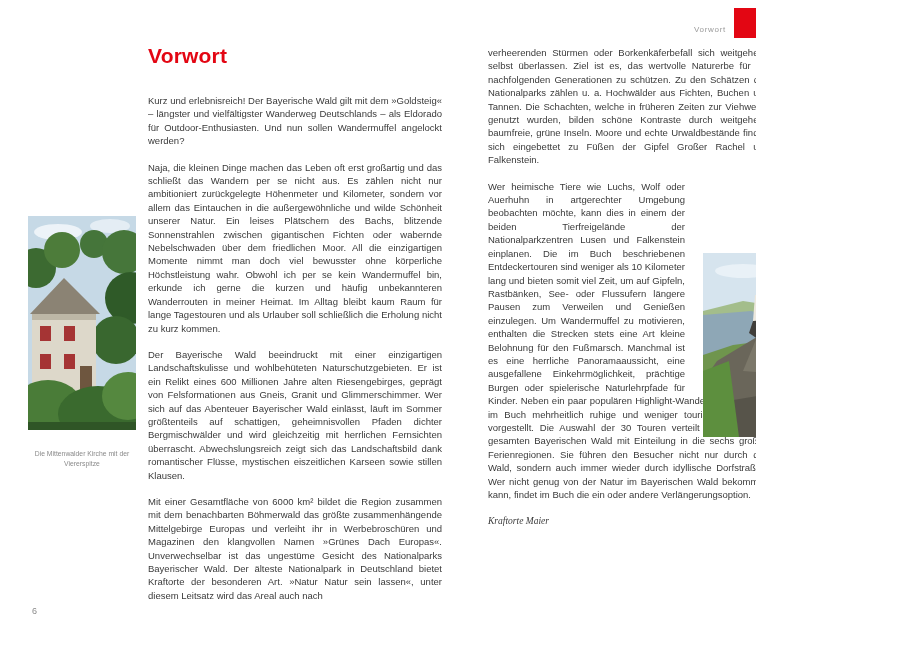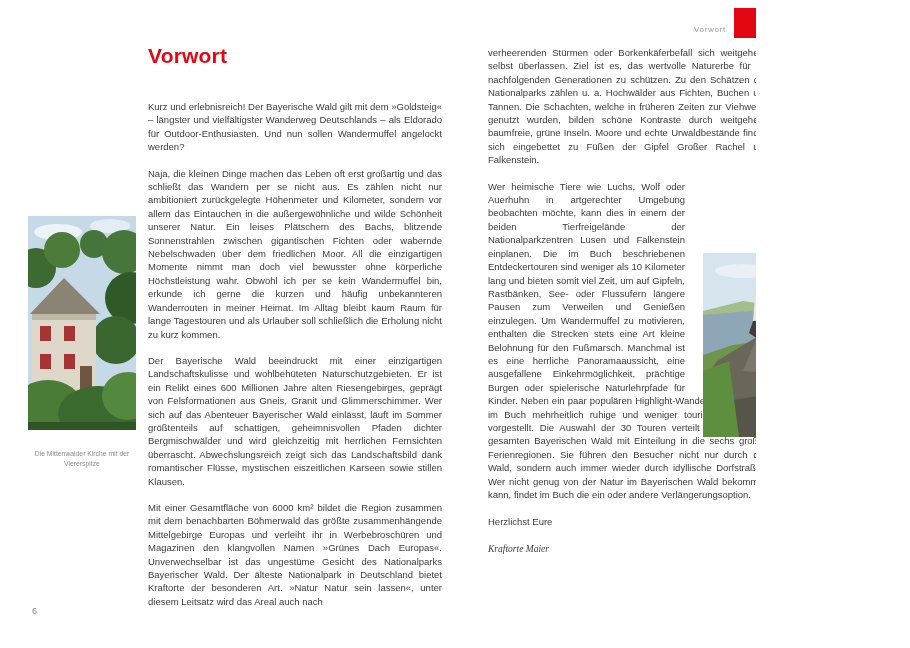--- a/index.html
+++ b/index.html
@@ -32,21 +32,21 @@
     position: absolute;
     left: 148px;
     top: 44px;
     margin: 0;
     font-size: 21px;
     font-weight: bold;
     color: #e30613;
     letter-spacing: 0.2px;
   }
   .column { position: absolute; }
-  .left-col  { left: 148px; top: 100px; width: 294px; }
+  .left-col  { left: 148px; top: 94px; width: 294px; }
   .right-col { left: 488px; top: 46px; width: 281px; }
   .para {
     margin: 0 0 13px 0;
     font-size: 9.5px;
     line-height: 13.4px;
     color: #3a3a3a;
     text-align: justify;
     hyphens: auto;
     -webkit-hyphens: auto;
   }
@@ -134,21 +134,20 @@
   <div class="caption left-caption">Die Mittenwalder Kirche mit der Viererspitze</div>
 
   <div class="page-number">6</div>
 
   <div class="column right-col">
     <p class="para">verheerenden Stürmen oder Borkenkäferbefall sich weitgehend selbst überlassen. Ziel ist es, das wertvolle Naturerbe für die nachfolgenden Generationen zu schützen. Zu den Schätzen des Nationalparks zählen u. a. Hochwälder aus Fichten, Buchen und Tannen. Die Schachten, welche in früheren Zeiten zur Viehweide genutzt wurden, bilden schöne Kontraste durch weitgehend baumfreie, grüne Inseln. Moore und echte Urwaldbestände finden sich eingebettet zu Füßen der Gipfel Großer Rachel und Falkenstein.</p>
     <div class="para">
       <span class="wrap-spacer"></span>
       <span>Wer heimische Tiere wie Luchs, Wolf oder Auerhuhn in artgerechter Umgebung beobachten möchte, kann dies in einem der beiden Tierfreigelände der Nationalparkzentren Lusen und Falkenstein einplanen. Die im Buch beschriebenen Entdeckertouren sind weniger als 10 Kilometer lang und bieten somit viel Zeit, um auf Gipfeln, Rastbänken, See- oder Flussufern längere Pausen zum Verweilen und Genießen einzulegen. Um Wandermuffel zu motivieren, enthalten die Strecken stets eine Art kleine Belohnung für den Fußmarsch. Manchmal ist es eine herrliche Panoramaaussicht, eine ausgefallene Einkehrmöglichkeit, prächtige Burgen oder spielerische Naturlehrpfade für Kinder. Neben ein paar populären Highlight-Wanderungen werden im Buch mehrheitlich ruhige und weniger touristische Routen vorgestellt. Die Auswahl der 30 Touren verteilt sich über den gesamten Bayerischen Wald mit Einteilung in die sechs großen Ferienregionen. Sie führen den Besucher nicht nur durch den Wald, sondern auch immer wieder durch idyllische Dorfstraßen. Wer nicht genug von der Natur im Bayerischen Wald bekommen kann, findet im Buch die ein oder andere Verlängerungsoption.</span>
     </div>
-    <p class="closing">Herzlichst Eure</p>
     <p class="signature">Kraftorte Maier</p>
   </div>
 
   <figure class="photo right-photo">
     <svg viewBox="0 0 179 184" width="179" height="184" xmlns="http://www.w3.org/2000/svg">
       <rect width="179" height="184" fill="#d6e4ee"></rect>
       <ellipse cx="40" cy="18" rx="28" ry="7" fill="#e9f1f7"></ellipse>
       <ellipse cx="120" cy="30" rx="24" ry="6" fill="#e2ecf4"></ellipse>
       <polygon points="0,58 40,48 90,56 140,46 179,54 179,84 0,84" fill="#a3bd8b"></polygon>
       <polygon points="0,62 48,58 92,70 60,86 24,96 0,106" fill="#8ea7b6"></polygon>

